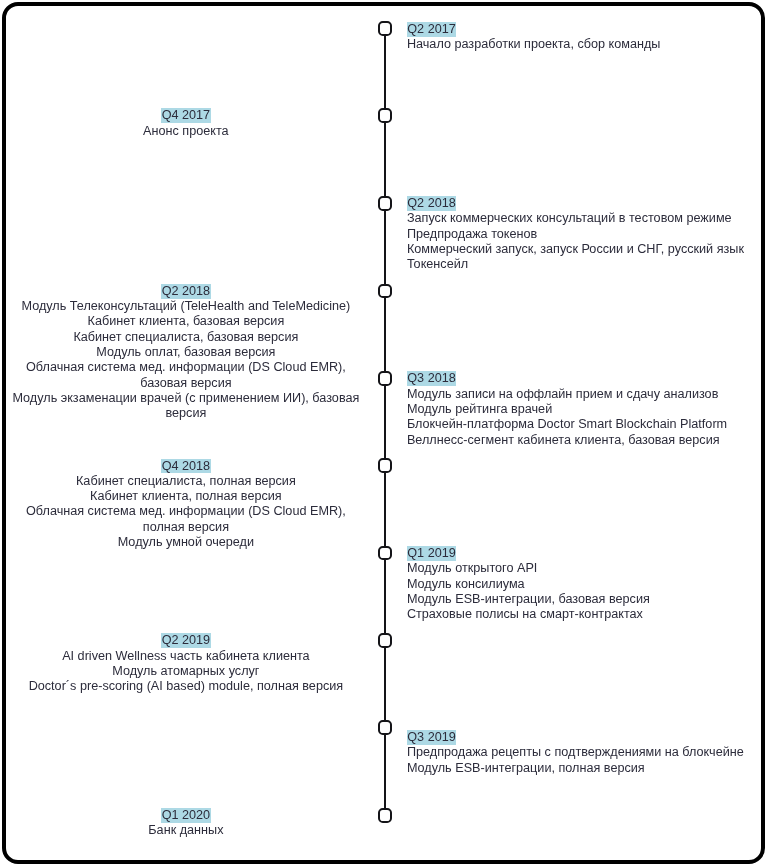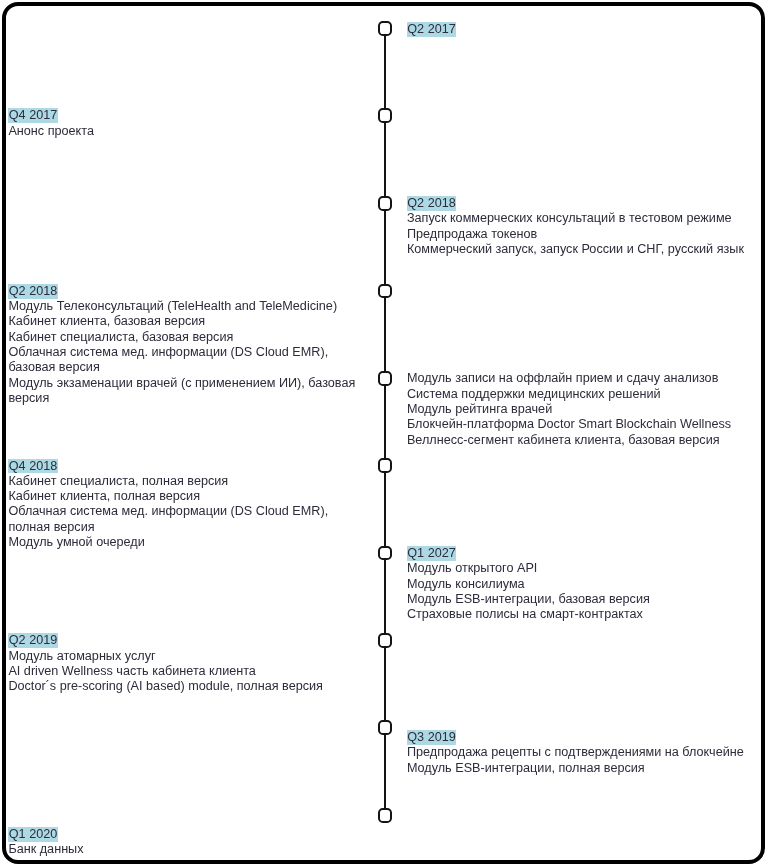--- a/index.html
+++ b/index.html
@@ -9,21 +9,21 @@
   #page{position:relative;width:768px;height:856px;background:#ffffff;}
   #frame{position:absolute;left:1.6px;top:1.6px;width:763.0px;height:862.0px;
          border:4.2px solid #000000;border-radius:16px;box-sizing:border-box;}
   #tl-line{position:absolute;left:383.7px;top:28px;width:2.6px;height:787px;
            background:#141418;}
   .marker{position:absolute;left:377.6px;width:14.8px;height:14.8px;
           border:2.05px solid #141418;border-radius:4.8px;background:#ffffff;
           box-sizing:border-box;}
   .blk{position:absolute;font-size:12.65px;line-height:15.3px;color:#2c2c3b;}
   .blk.right{left:406.9px;width:355px;text-align:left;}
-  .blk.left{left:8.4px;width:355px;text-align:left;}
+  .blk.left{left:8.4px;width:355px;text-align:center;}
   .bl{line-height:15.3px;}
   .badge{background:#add9e5;padding:0px 0.4px 0.9px;}
 </style>
 </head>
 <body>
 
 <div id="page">
   <div id="frame"></div>
   <div id="timeline">
     <div id="tl-line"></div>
@@ -34,69 +34,72 @@
     <div class="marker" style="top:370.8px"></div>
     <div class="marker" style="top:458.2px"></div>
     <div class="marker" style="top:545.7px"></div>
     <div class="marker" style="top:633.0px"></div>
     <div class="marker" style="top:720.4px"></div>
     <div class="marker" style="top:807.8px"></div>
   </div>
   <div id="milestones">
     <div class="blk right" style="top:22.0px">
       <div class="bl"><span class="badge">Q2 2017</span></div>
+      <div class="ln">Начало разработки проекта, сбор команды</div>
     </div>
     <div class="blk left" style="top:108.4px">
       <div class="bl"><span class="badge">Q4 2017</span></div>
       <div class="ln">Анонс проекта</div>
     </div>
     <div class="blk right" style="top:196.2px">
       <div class="bl"><span class="badge">Q2 2018</span></div>
       <div class="ln">Запуск коммерческих консультаций в тестовом режиме</div>
       <div class="ln">Предпродажа токенов</div>
       <div class="ln">Коммерческий запуск, запуск России и СНГ, русский язык</div>
+      <div class="ln">Токенсейл</div>
     </div>
     <div class="blk left" style="top:283.8px">
       <div class="bl"><span class="badge">Q2 2018</span></div>
       <div class="ln">Модуль Телеконсультаций (TeleHealth and TeleMedicine)</div>
       <div class="ln">Кабинет клиента, базовая версия</div>
       <div class="ln">Кабинет специалиста, базовая версия</div>
+      <div class="ln">Модуль оплат, базовая версия</div>
       <div class="ln">Облачная система мед. информации (DS Cloud EMR), базовая версия</div>
       <div class="ln">Модуль экзаменации врачей (с применением ИИ), базовая версия</div>
     </div>
     <div class="blk right" style="top:371.4px">
+      <div class="bl"><span class="badge">Q3 2018</span></div>
       <div class="ln">Модуль записи на оффлайн прием и сдачу анализов</div>
-      <div class="ln">Система поддержки медицинских решений</div>
       <div class="ln">Модуль рейтинга врачей</div>
-      <div class="ln">Блокчейн-платформа Doctor Smart Blockchain Wellness</div>
+      <div class="ln">Блокчейн-платформа Doctor Smart Blockchain Platform</div>
       <div class="ln">Веллнесс-сегмент кабинета клиента, базовая версия</div>
     </div>
     <div class="blk left" style="top:458.6px">
       <div class="bl"><span class="badge">Q4 2018</span></div>
       <div class="ln">Кабинет специалиста, полная версия</div>
       <div class="ln">Кабинет клиента, полная версия</div>
       <div class="ln">Облачная система мед. информации (DS Cloud EMR), полная версия</div>
       <div class="ln">Модуль умной очереди</div>
     </div>
     <div class="blk right" style="top:546.2px">
-      <div class="bl"><span class="badge">Q1 2027</span></div>
+      <div class="bl"><span class="badge">Q1 2019</span></div>
       <div class="ln">Модуль открытого API</div>
       <div class="ln">Модуль консилиума</div>
       <div class="ln">Модуль ESB-интеграции, базовая версия</div>
       <div class="ln">Страховые полисы на смарт-контрактах</div>
     </div>
     <div class="blk left" style="top:633.3px">
       <div class="bl"><span class="badge">Q2 2019</span></div>
+      <div class="ln">AI driven Wellness часть кабинета клиента</div>
       <div class="ln">Модуль атомарных услуг</div>
-      <div class="ln">AI driven Wellness часть кабинета клиента</div>
       <div class="ln">Doctor´s pre-scoring (AI based) module, полная версия</div>
     </div>
     <div class="blk right" style="top:730px">
       <div class="bl"><span class="badge">Q3 2019</span></div>
       <div class="ln">Предпродажа рецепты с подтверждениями на блокчейне</div>
       <div class="ln">Модуль ESB-интеграции, полная версия</div>
     </div>
-    <div class="blk left" style="top:827px">
+    <div class="blk left" style="top:808.0px">
       <div class="bl"><span class="badge">Q1 2020</span></div>
       <div class="ln">Банк данных</div>
     </div>
   </div>
 </div>
 
 </body></html>

